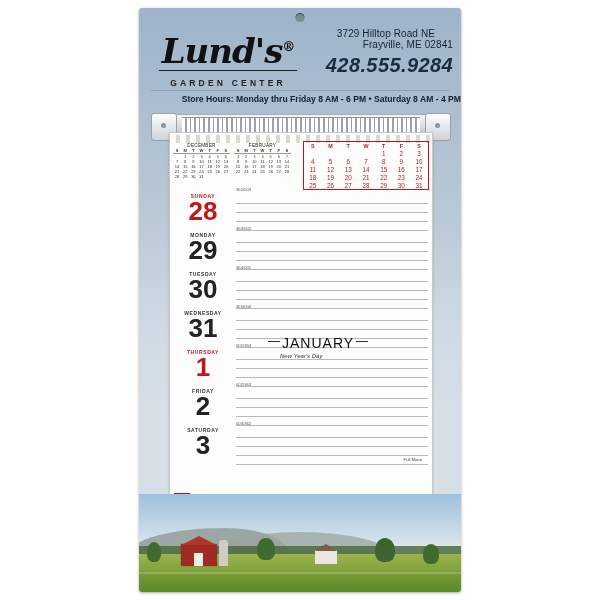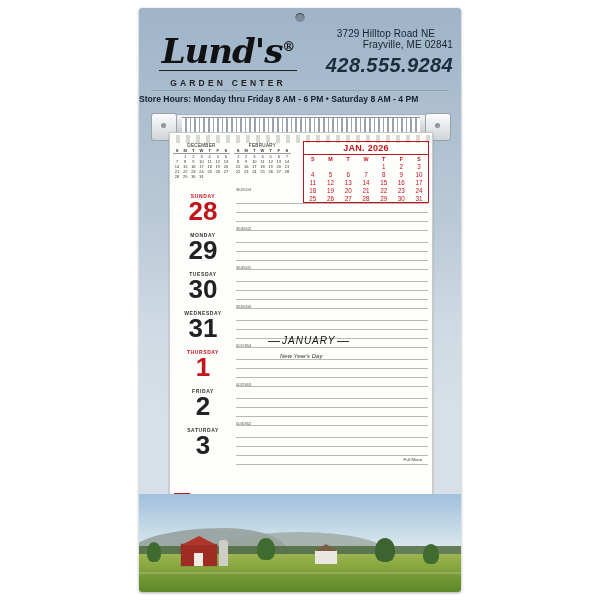--- a/index.html
+++ b/index.html
@@ -31,21 +31,21 @@
     font-size:8.5px;letter-spacing:3.2px;margin-top:7px;font-weight:bold;color:#222;
   }
   .logo .rule{height:1px;background:#222;margin:2px 6px 0 6px;}
   .contact{position:absolute;right:8px;top:2px;width:152px;text-align:right;color:#12202e;}
   .contact .addr{font-size:10px;letter-spacing:.1px;color:#16222f;}
   .contact .addr .sep{display:inline-block;width:18px;}
   .contact .phone{font-size:20px;font-weight:bold;color:#1b2c3d;margin-top:4px;letter-spacing:.4px;font-style:italic;}
   .contact .web{font-size:9.3px;font-weight:bold;color:#1b2c3d;margin-top:3px;}
 
   .hours{
-    position:absolute;left:0;top:86px;width:100%;text-align:left;
+    position:absolute;left:0;top:86px;width:100%;text-align:right;
     font-size:8.6px;font-weight:bold;color:#10202f;
   }
   .hrule{position:absolute;left:12px;right:12px;top:82px;height:1px;background:#8ea2b4;}
 
   
   .binder{
     position:absolute;left:14px;top:106px;width:294px;height:22px;
     background:linear-gradient(180deg,#f3f4f6,#d4d8dd 60%,#b9bfc6);
     border-radius:3px;border:1px solid #a7aeb6;
   }
@@ -90,21 +90,21 @@
   .dayrow{position:relative;height:39px;border-bottom:0;}
   .dayrow .left{position:absolute;left:0;top:0;width:66px;text-align:center;}
   .dayrow .dname{font-size:5px;font-weight:bold;letter-spacing:.6px;color:#333;margin-top:2px;}
   .dayrow .dnum{font-size:26px;font-weight:bold;line-height:26px;color:#222;margin-top:-1px;}
   .dayrow.red .dnum,.dayrow.red .dname{color:#c1141c;}
   .dayrow .right{position:absolute;left:66px;right:4px;top:0;bottom:0;}
   .dayrow .julian{position:absolute;left:0;top:-4px;font-size:4.2px;color:#555;}
   .dayrow .lines{position:absolute;left:0;right:0;top:4px;}
   .dayrow .lines i{display:block;height:8px;border-bottom:.7px solid #b9b9b4;}
   .dayrow .note{position:absolute;left:44px;top:6px;font-size:6px;font-style:italic;color:#333;}
-  .monthmark{position:absolute;left:46px;top:2px;font-size:10px;font-style:italic;letter-spacing:1px;color:#111;}
+  .monthmark{position:absolute;left:46px;top:2px;font-size:14px;letter-spacing:1px;color:#111;}
   .monthmark:before{content:"";position:absolute;left:-14px;top:6px;width:12px;height:1px;background:#333;}
   .monthmark:after{content:"";position:absolute;right:-14px;top:6px;width:12px;height:1px;background:#333;}
   .moon{position:absolute;right:6px;bottom:2px;font-size:4.2px;color:#444;}
   .pagefoot{position:absolute;right:5px;bottom:3px;font-size:4.6px;color:#444;}
   .tab{position:absolute;left:4px;bottom:3px;width:16px;height:9px;background:#c1141c;
     color:#fff;font-size:4.6px;font-weight:bold;text-align:center;line-height:9px;letter-spacing:.4px;}
 
   
   .photo{position:absolute;left:0;bottom:0;width:100%;height:98px;overflow:hidden;}
   .sky{position:absolute;inset:0;background:linear-gradient(180deg,#9fc0dc 0%,#cfe0ea 45%,#e4eaec 60%);}
@@ -287,21 +287,20 @@
                   <td></td>
                   <td></td>
                   <td></td>
                 </tr>
               </tbody>
             </table>
         </div>
       </div>
 
       <div class="bigmonth">
-        <div class="bm-title">JAN. 2026</div>
         <table>
             <thead>
               <tr id="bighead">
                 <th>S</th>
                 <th>M</th>
                 <th>T</th>
                 <th>W</th>
                 <th>T</th>
                 <th>F</th>
                 <th>S</th>

